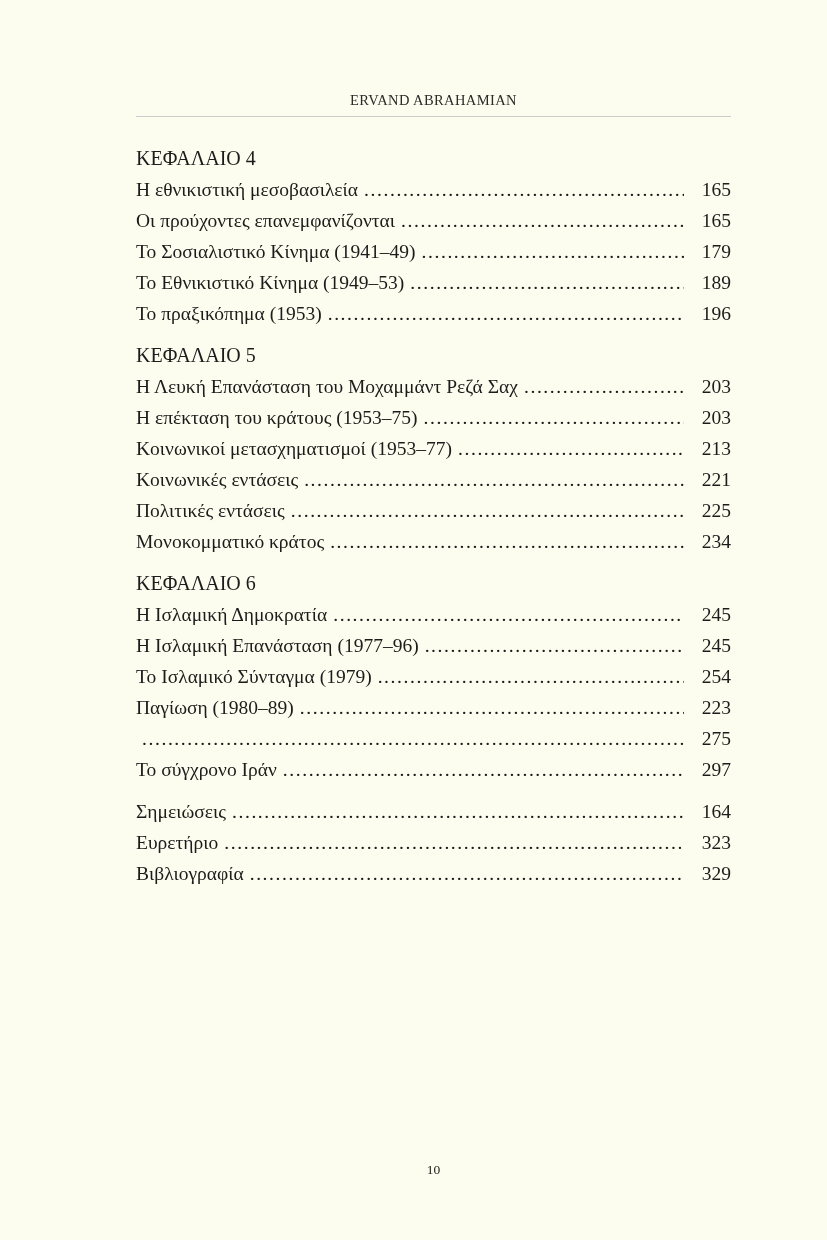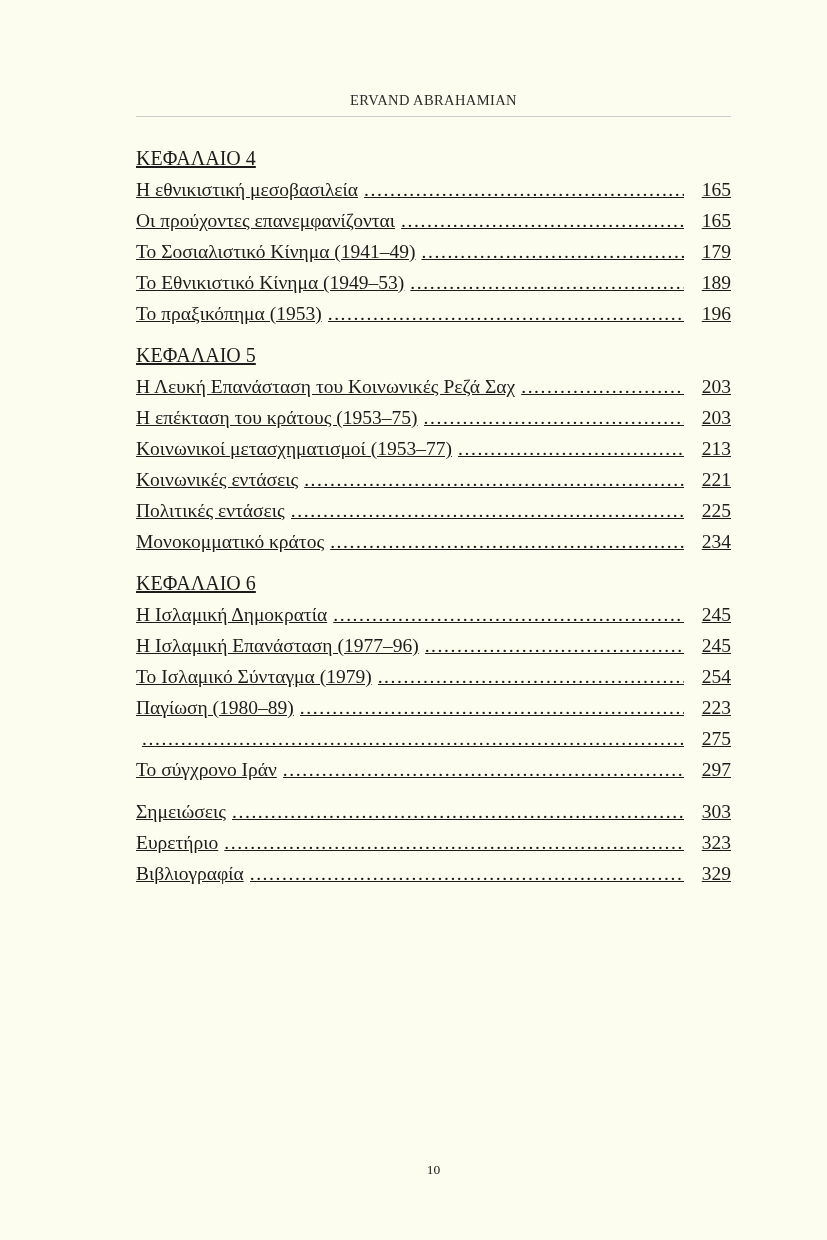--- a/index.html
+++ b/index.html
@@ -30,21 +30,20 @@
     line-height: 18px;
   }
   .running-header .rule {
     margin-top: 7px;
     height: 1px;
     background: #CCCCCC;
     width: 100%;
   }
   .toc {
     margin-top: 26px;
-    text-decoration: underline;
   }
   .toc-section + .toc-section {
     margin-top: 11px;
   }
   .toc-heading {
     margin: 0;
     font-size: 20px;
     font-weight: normal;
     line-height: 31px;
   }
@@ -127,21 +126,21 @@
     <span class="toc-leader" aria-hidden="true">................................................................................................................................................................</span>
     <span class="toc-page">196</span>
   </div>
 </div>
   </section>
 
   <section class="toc-section">
     <h2 class="toc-heading">ΚΕΦΑΛΑΙΟ 5</h2>
     <div class="entries">
   <div class="toc-row">
-    <span class="toc-title">Η Λευκή Επανάσταση του Κοινωνικές Ρεζά Σαχ</span>
+    <span class="toc-title">Η Λευκή Επανάσταση του Μοχαμμάντ Ρεζά Σαχ</span>
     <span class="toc-leader" aria-hidden="true">................................................................................................................................................................</span>
     <span class="toc-page">203</span>
   </div>
 
   <div class="toc-row">
     <span class="toc-title">Η επέκταση του κράτους (1953–75)</span>
     <span class="toc-leader" aria-hidden="true">................................................................................................................................................................</span>
     <span class="toc-page">203</span>
   </div>
 
@@ -210,21 +209,21 @@
   </div>
 </div>
   </section>
 
   <section class="toc-section">
 
     <div class="entries">
   <div class="toc-row">
     <span class="toc-title">Σημειώσεις</span>
     <span class="toc-leader" aria-hidden="true">................................................................................................................................................................</span>
-    <span class="toc-page">303</span>
+    <span class="toc-page">164</span>
   </div>
 
   <div class="toc-row">
     <span class="toc-title">Ευρετήριο</span>
     <span class="toc-leader" aria-hidden="true">................................................................................................................................................................</span>
     <span class="toc-page">323</span>
   </div>
 
   <div class="toc-row">
     <span class="toc-title">Βιβλιογραφία</span>

